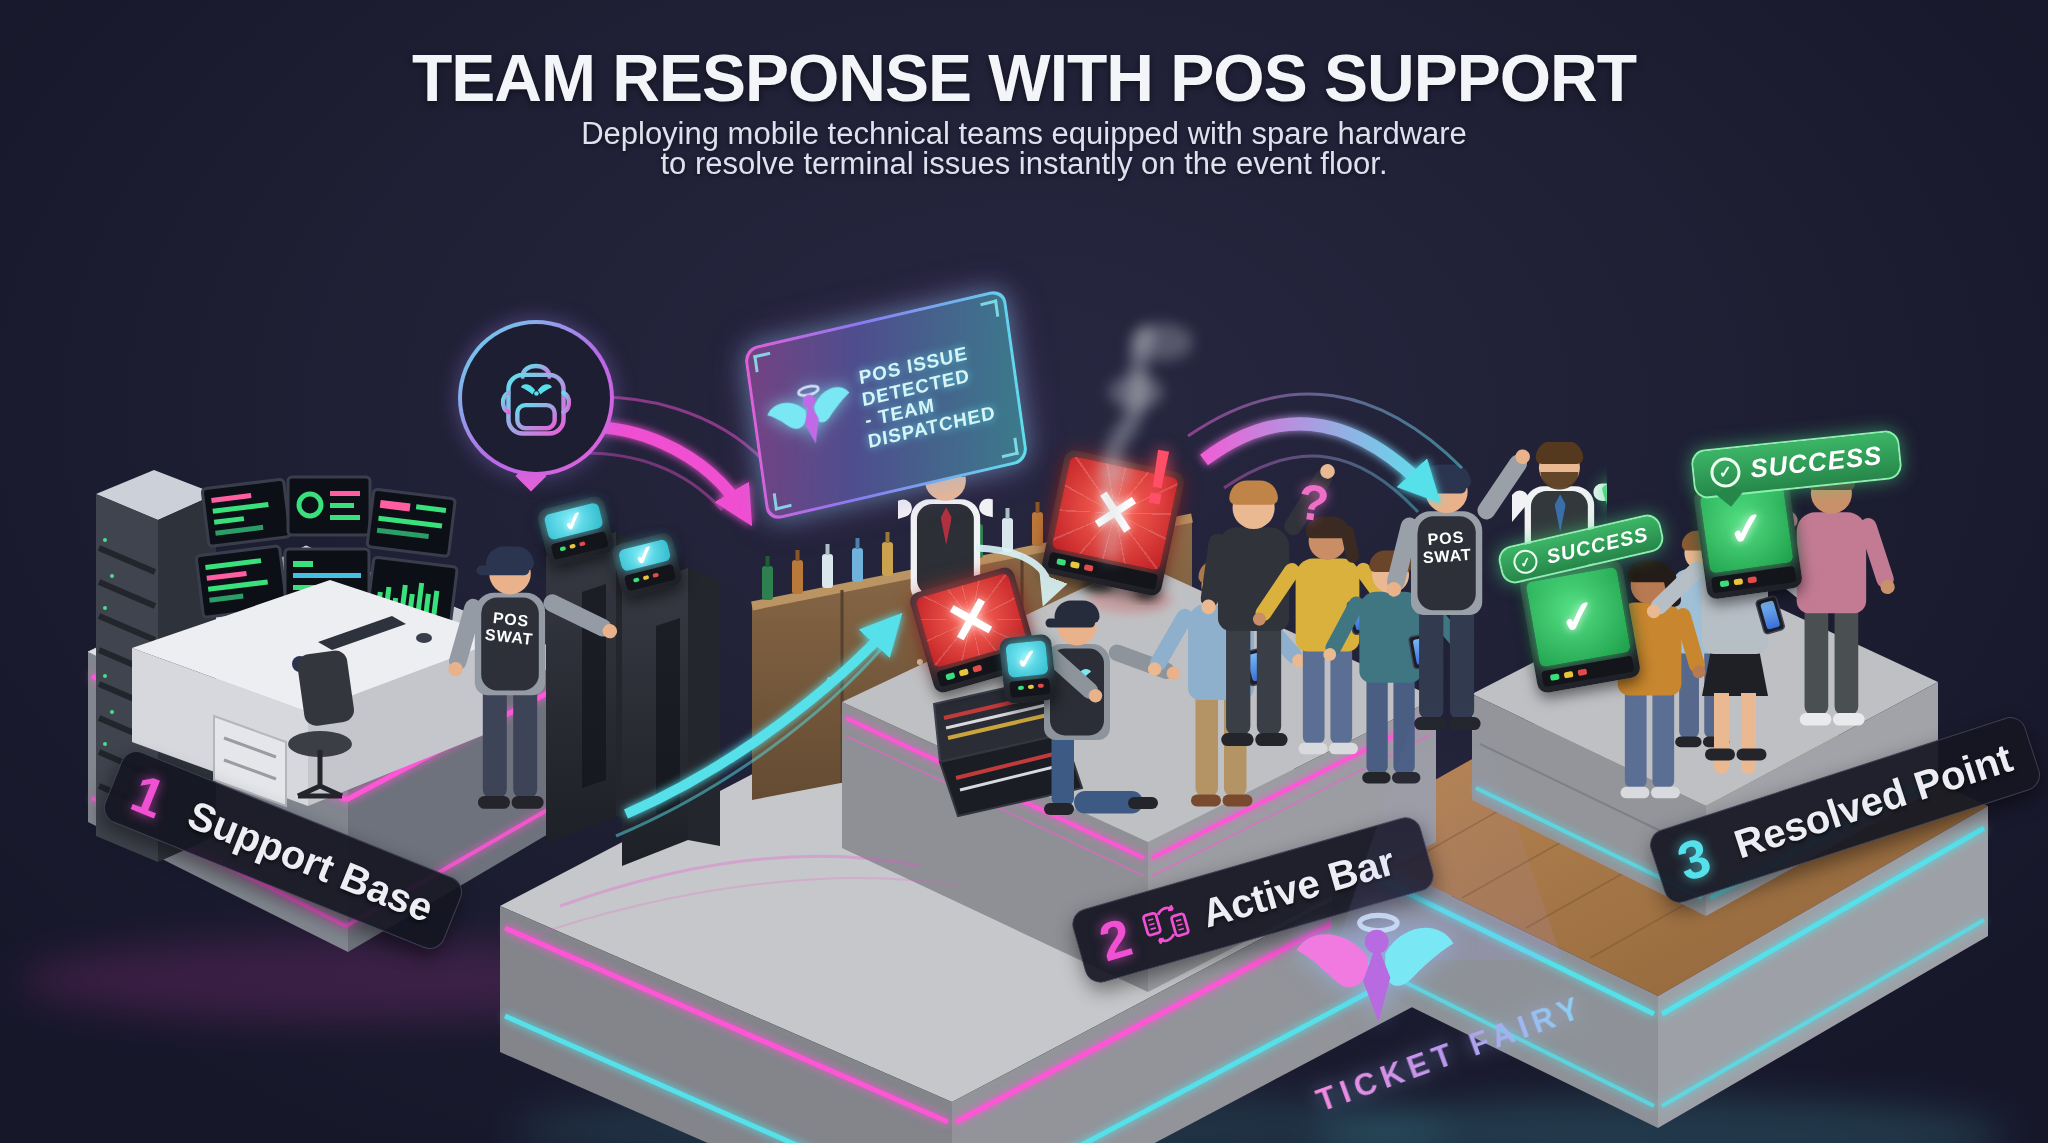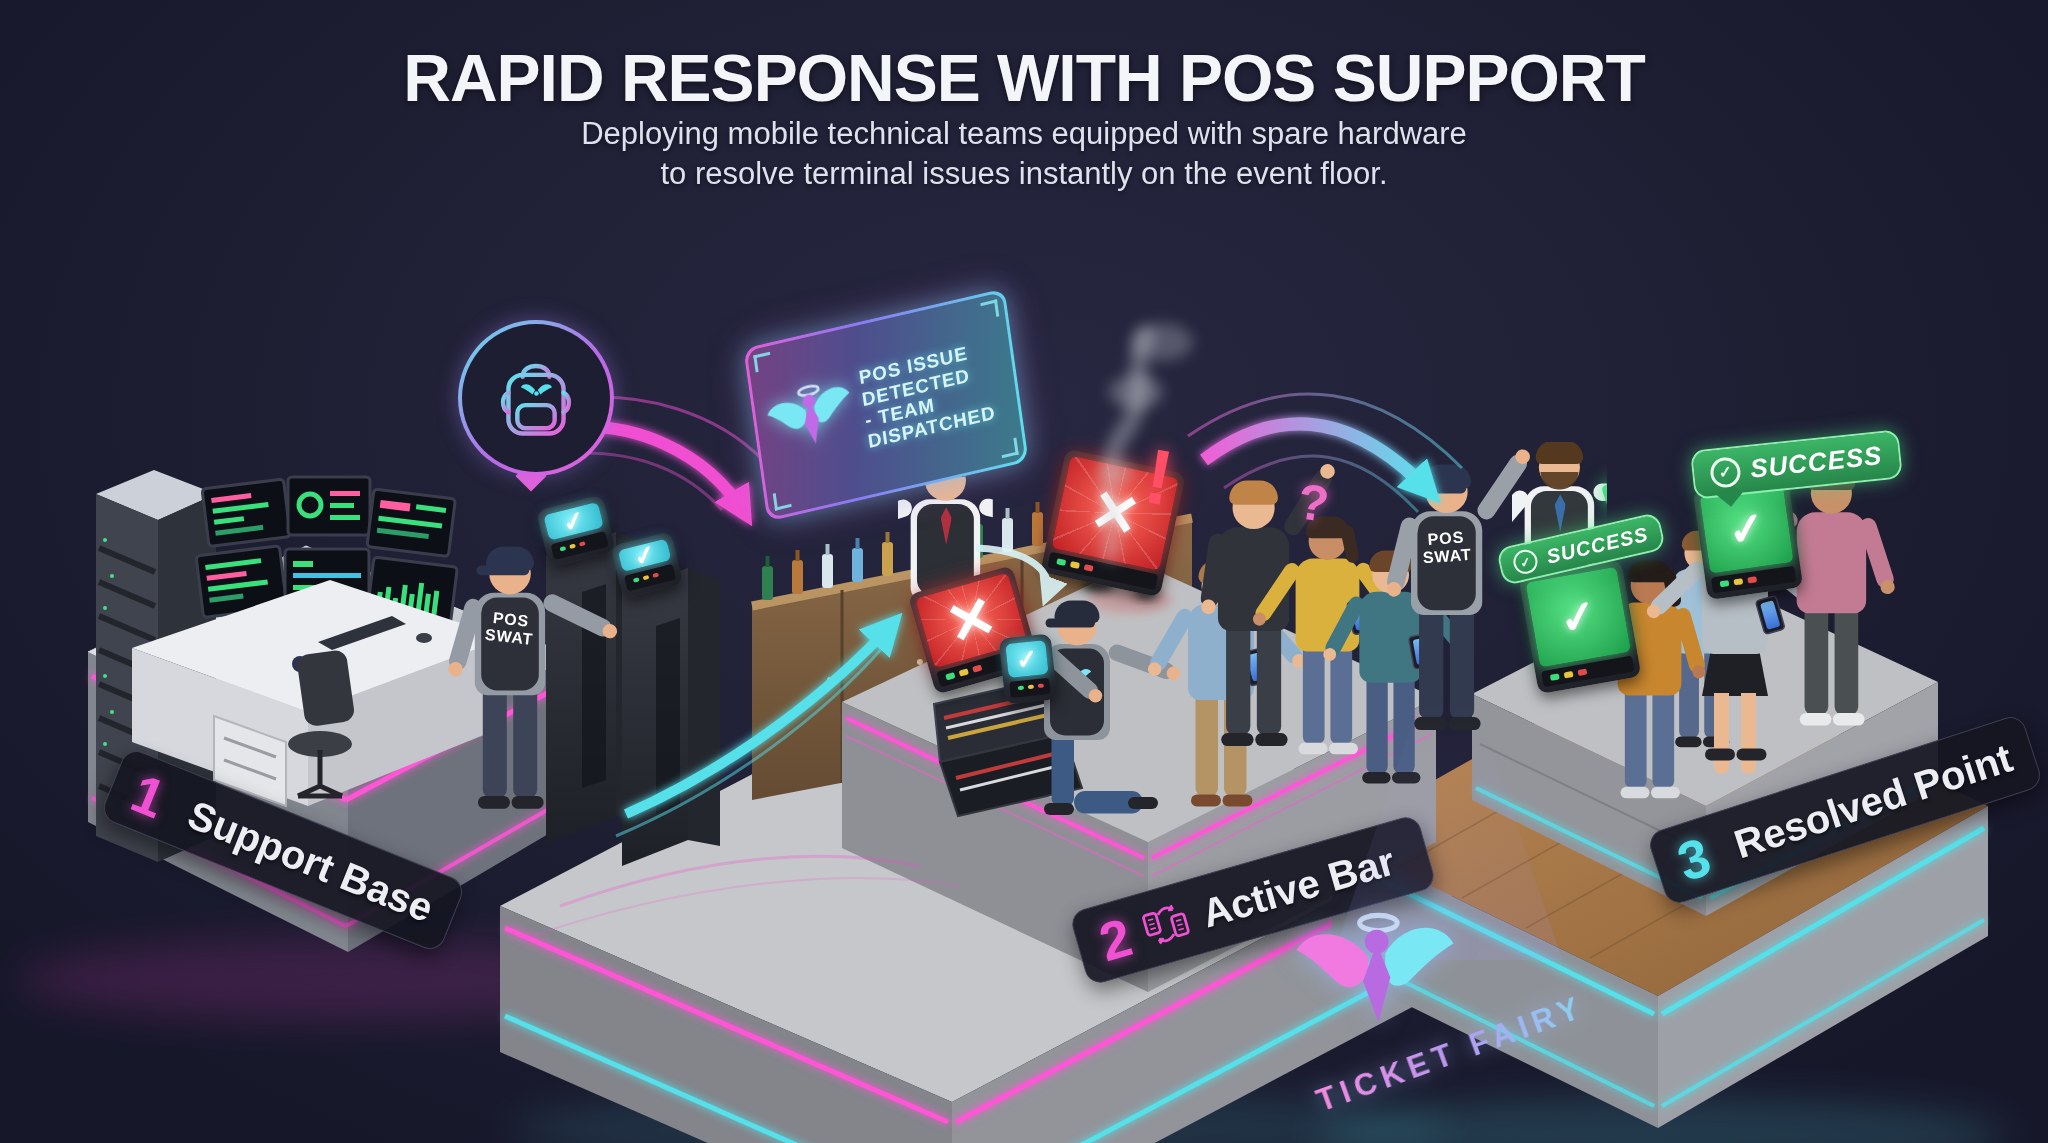--- a/index.html
+++ b/index.html
@@ -9,21 +9,21 @@
     font-family:"Liberation Sans", sans-serif;color:#fff;
   }
   i{display:block;font-style:normal;}
 
   
   .title{position:absolute;left:0;top:40px;width:100%;text-align:center;
     font-size:66px;font-weight:800;letter-spacing:-1px;color:#f4f5f8;z-index:8;
     text-shadow:0 2px 6px rgba(0,0,0,.5);}
   .subtitle{position:absolute;left:0;width:100%;text-align:center;font-size:31px;
     font-weight:500;color:#dfe2ee;z-index:8;text-shadow:0 2px 5px rgba(0,0,0,.45);}
-  .sub1{top:116px}.sub2{top:156px}
+  .sub1{top:116px}.sub2{top:146px}
 
   
   #scene-base{position:absolute;inset:0;z-index:1;}
   #scene-fx{position:absolute;inset:0;z-index:5;pointer-events:none;}
 
   
   .sign{position:absolute;left:752px;top:318px;width:262px;height:168px;z-index:6;
     transform:rotate(-13deg) skewX(-5deg);
     border-radius:14px;padding:3px;
     background:linear-gradient(100deg,#e25fd8,#8a7af0 40%,#5fe0ec);
@@ -415,21 +415,21 @@
   <g>
     <path d="M1472,694 L1706,574 L1938,682 L1706,806 Z" fill="#bfc0c4"></path>
     <path d="M1472,694 L1706,806 L1706,916 L1472,800 Z" fill="#93959a"></path>
     <path d="M1706,806 L1938,682 L1938,788 L1706,916 Z" fill="#a1a3a8"></path>
     <path d="M1480,744 L1704,852" stroke="#7e8085" stroke-width="2"></path>
     <path d="M1476,788 L1702,898" stroke="#55e0ea" stroke-width="4" fill="none" opacity=".85" filter="url(#glo)"></path>
     <path d="M1710,898 L1934,778" stroke="#55e0ea" stroke-width="4" fill="none" opacity=".85" filter="url(#glo)"></path>
   </g>
 </svg>
 
-<div class="title">RAPID RESPONSE WITH POS SUPPORT</div>
+<div class="title">TEAM RESPONSE WITH POS SUPPORT</div>
 <div class="subtitle sub1">Deploying mobile technical teams equipped with spare hardware</div>
 <div class="subtitle sub2">to resolve terminal issues instantly on the event floor.</div>
 
 <div class="sign">
   <div class="sign-inner">
     <i class="cb tl"></i>
       <i class="cb bl"></i>
       <i class="cb tr"></i>
       <i class="cb br"></i>
     <svg width="92" height="82" viewBox="0 0 100 88" style="filter:drop-shadow(0 0 8px rgba(120,230,245,.75));flex:none;">

